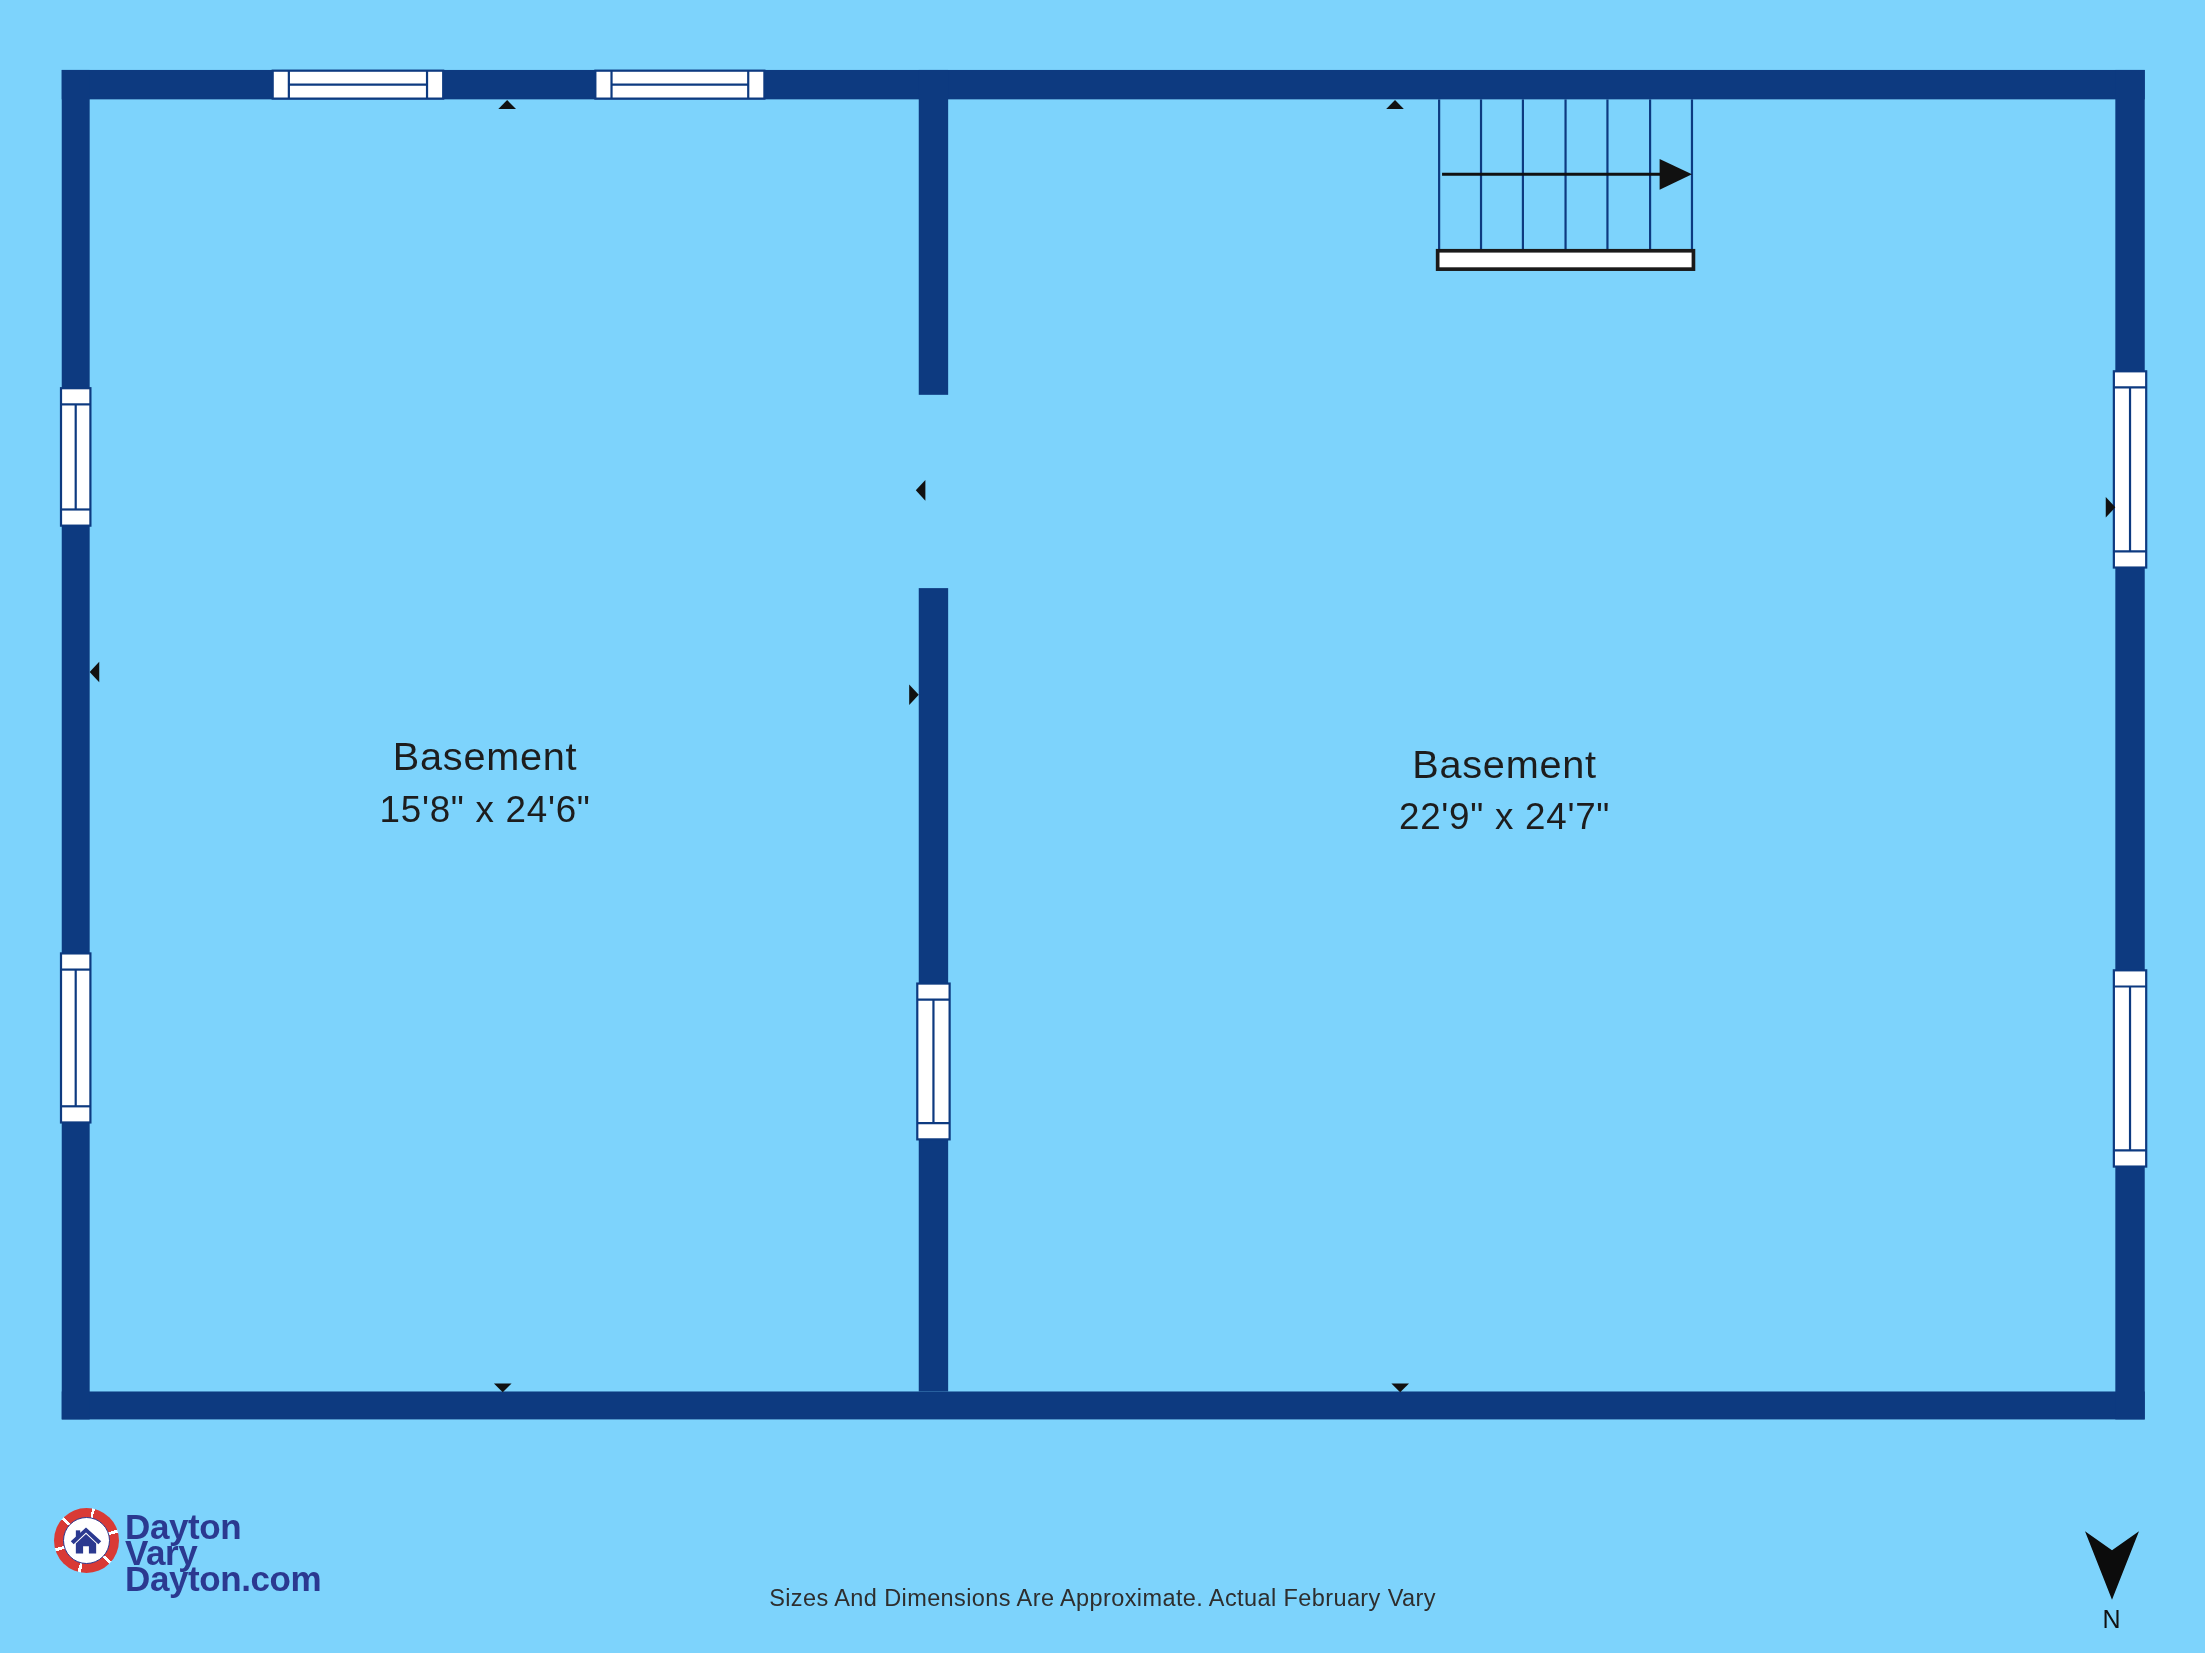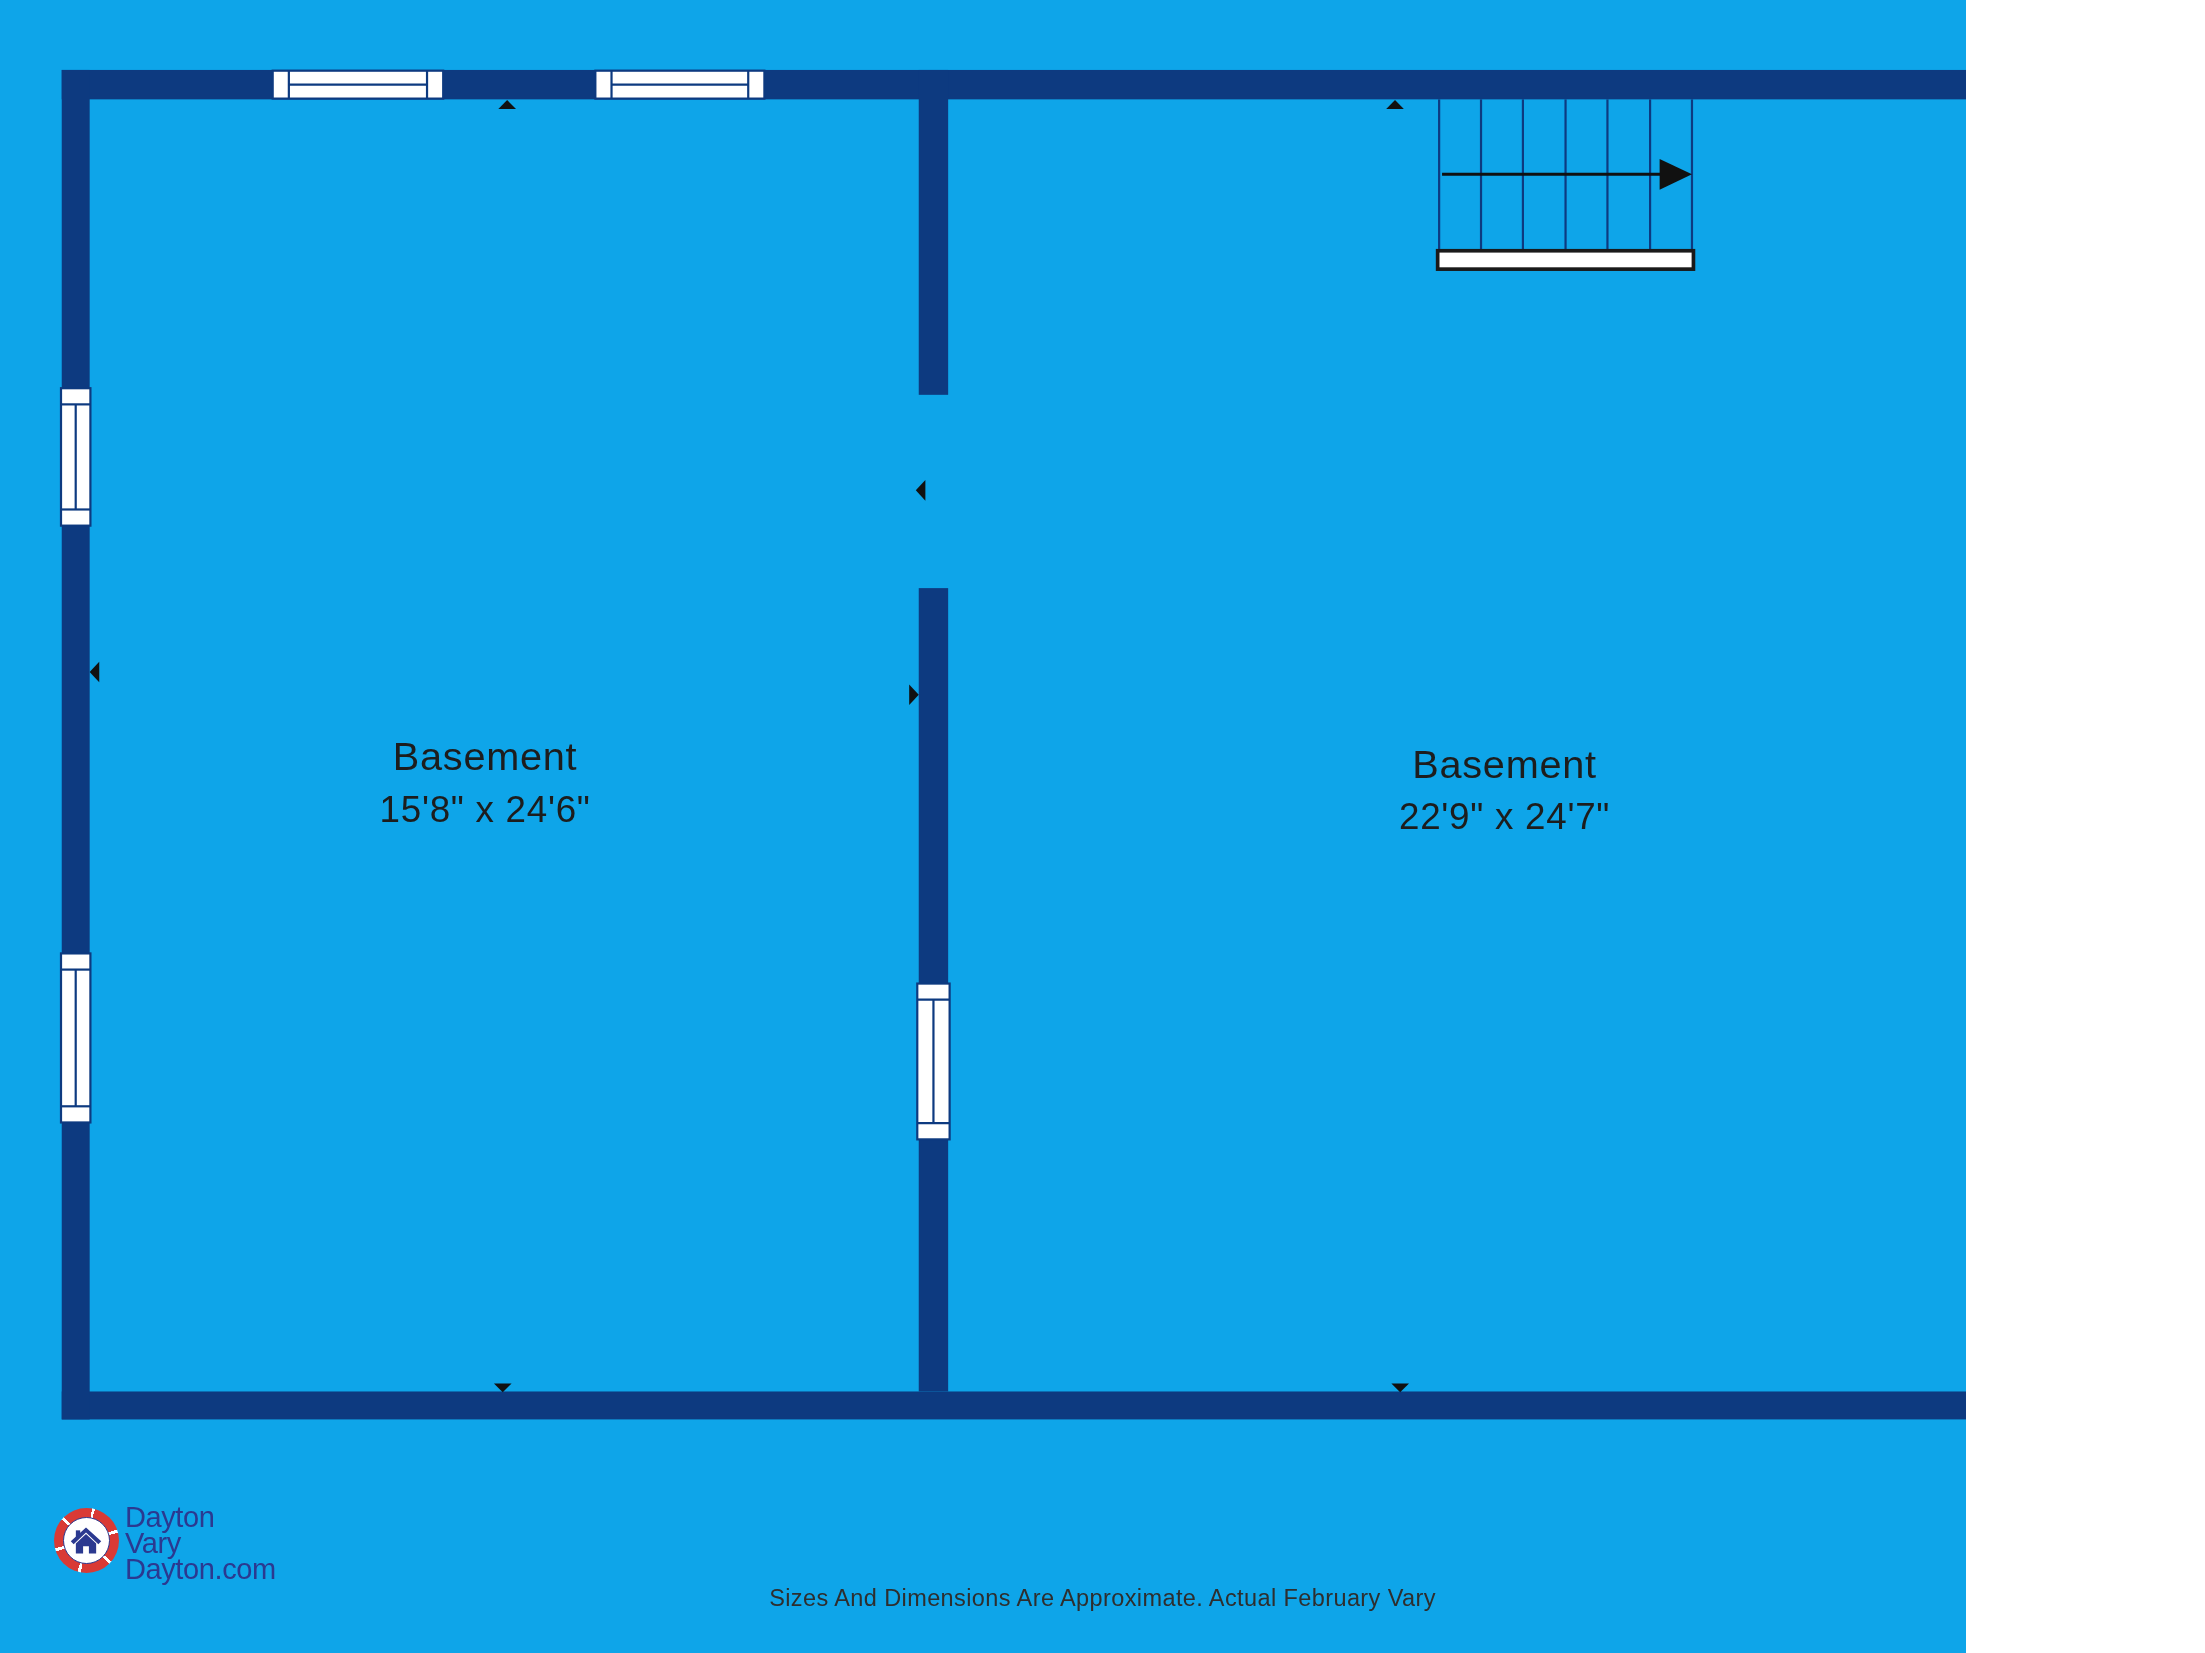--- a/index.html
+++ b/index.html
@@ -6,22 +6,22 @@
     --wall:#0d3a80;
     --logo-blue:#2b3990;
     --logo-red:#d93a35;
     --marker:#111111;
     --text:#1d1d1d;
   }
   *{box-sizing:border-box;}
   html,body{margin:0;padding:0;background:#ffffff;}
   #canvas{
     position:relative;
-    width:1966px;height:1654px;
-    background:#0ea5e9;
+    width:2205px;height:1654px;
+    background:#7dd3fc;
     font-family:"Liberation Sans", sans-serif;
     overflow:hidden;
   }
   #floorplan{position:absolute;left:0;top:0;}
 
   .room-name{
     font-size:54px;
     fill:var(--text);
     font-weight:300;
     letter-spacing:1px;
@@ -50,24 +50,24 @@
       var(--logo-red) 241deg 295deg,#ffffff 295deg 301deg,
       var(--logo-red) 301deg 355deg,#ffffff 355deg 360deg);
   }
   #logo-ring-inner{
     position:absolute;left:8.8px;top:8.8px;
     width:47px;height:47px;border-radius:50%;
     background:#ffffff;border:1.5px solid var(--logo-blue);
     display:flex;align-items:center;justify-content:center;
   }
   #logo-text{
-    position:absolute;left:71px;top:0;
+    position:absolute;left:71px;top:10px;
     color:var(--logo-blue);
-    font-weight:normal;
-    font-size:29px;line-height:26px;
+    font-weight:bold;
+    font-size:35px;line-height:26px;
     letter-spacing:-0.4px;
   }
 
   
   #disclaimer{
     position:absolute;left:0;top:1585px;width:2205px;
     text-align:center;
     font-size:23.5px;color:#2e2e2e;
     letter-spacing:0.4px;
   }

